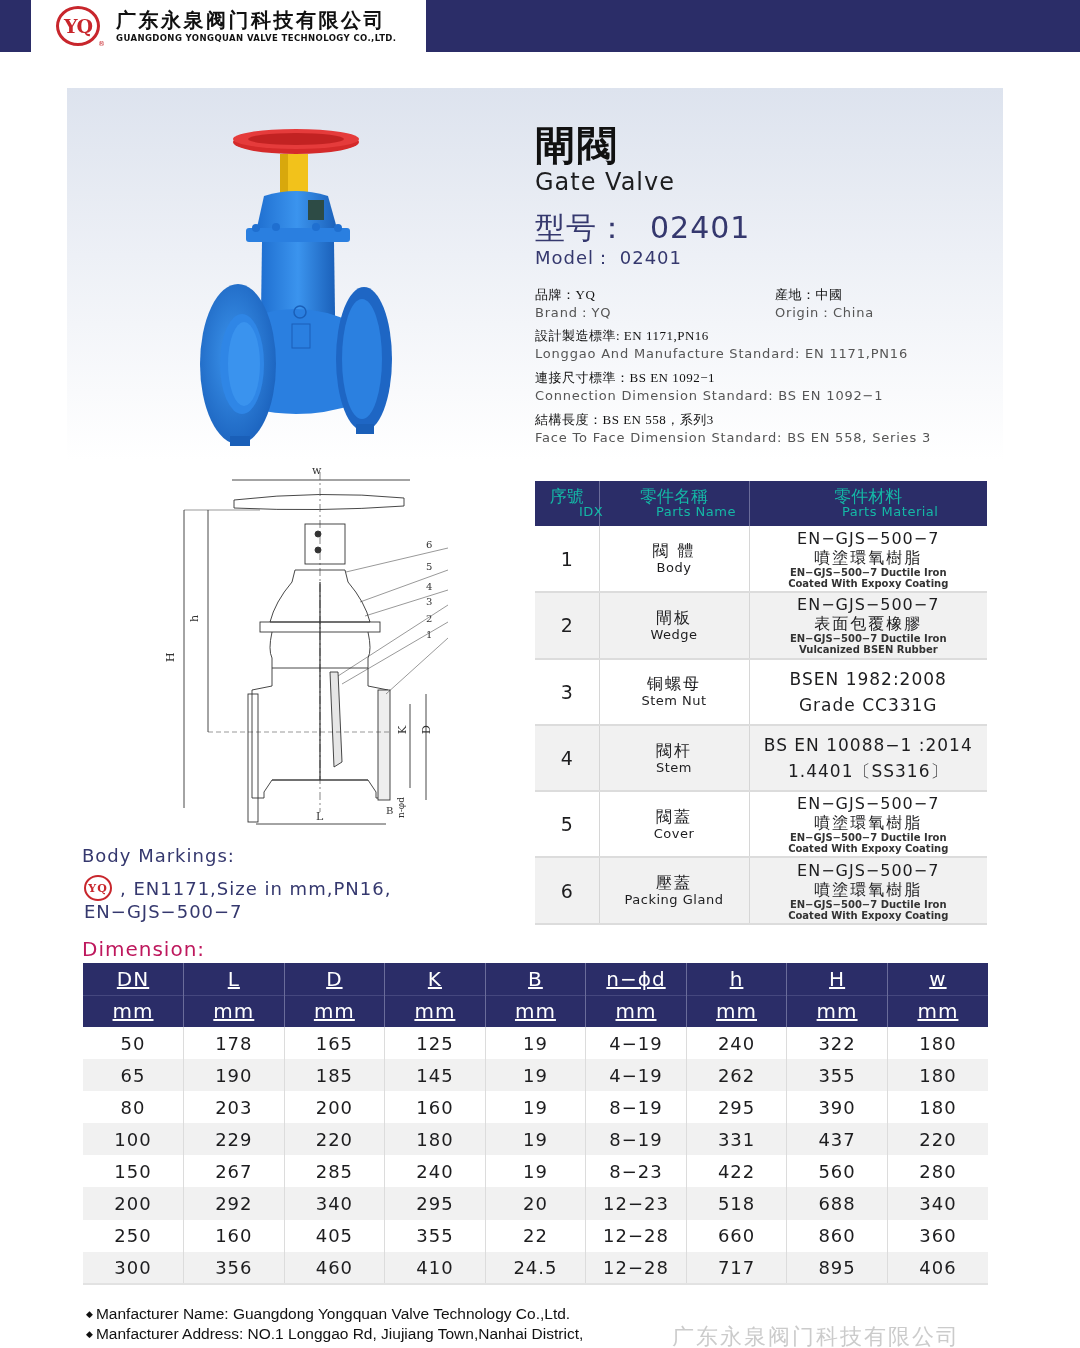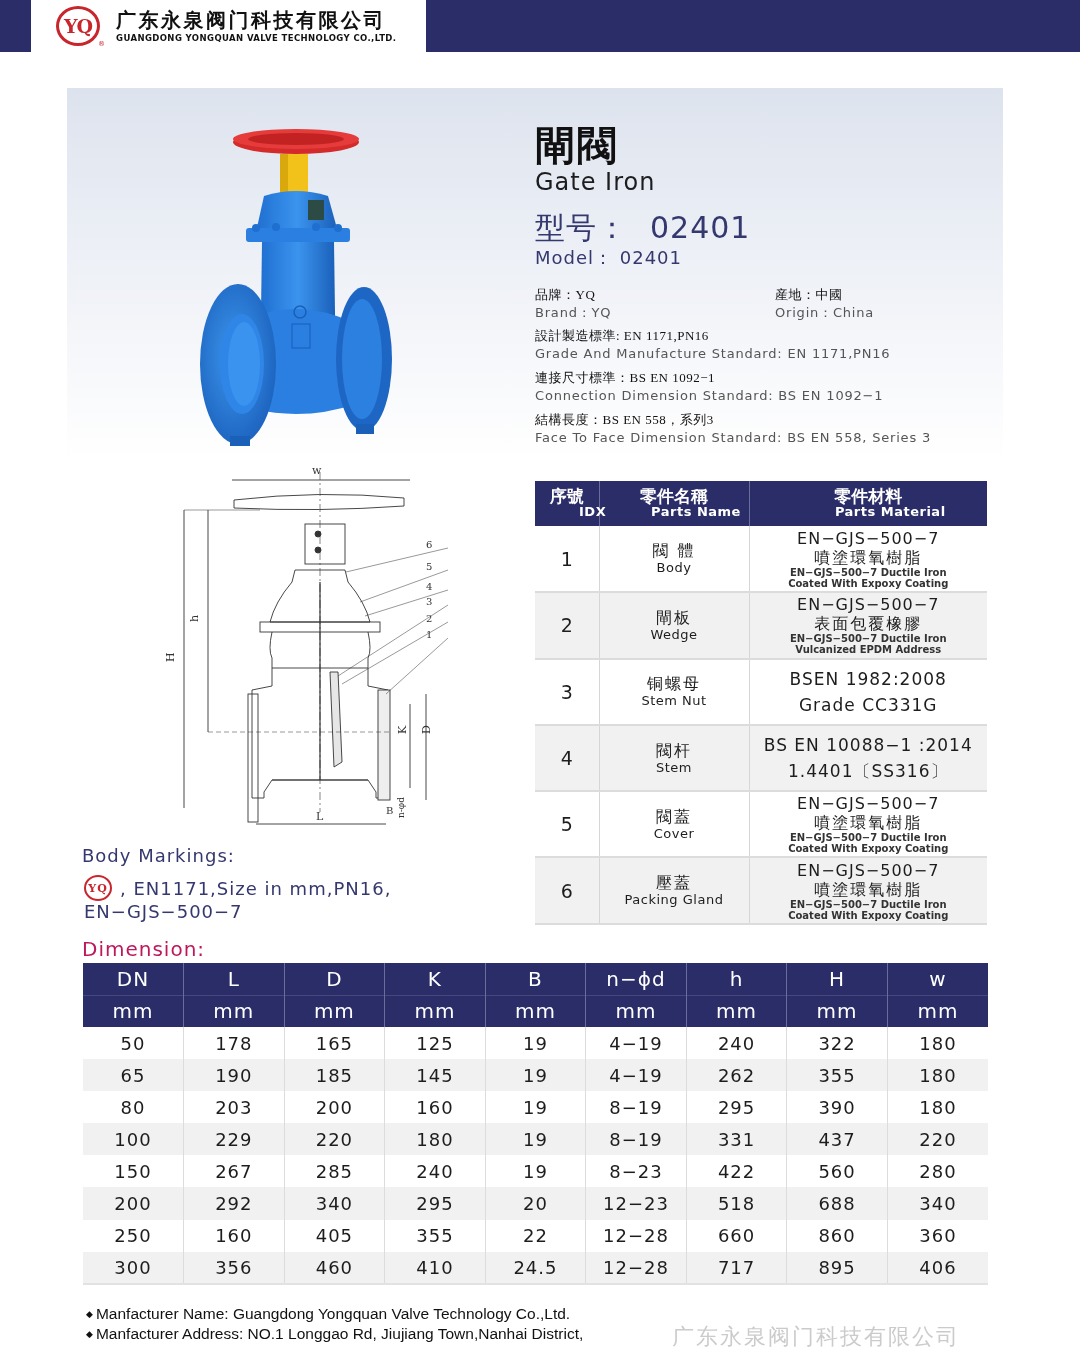--- a/index.html
+++ b/index.html
@@ -50,21 +50,21 @@
 
   
   .drawing { position: absolute; left: 160px; top: 462px; width: 290px; height: 366px; }
 
   
   .parts {
     position: absolute; left: 535px; top: 481px; width: 452px;
     border-collapse: collapse; table-layout: fixed;
   }
   .parts th {
-    background: #2b2d68; color: #ffffff; font-weight: bold; height: 45px;
+    background: #2b2d68; color: #14b8a6; font-weight: normal; height: 45px;
     border-right: 1px solid #6a6c9a; text-align: center; line-height: 16px;
   }
   .parts th:last-child { border-right: none; }
   .parts th .cn { font-size: 17px; display: block; }
   .parts th .en { font-size: 13px; display: block; letter-spacing: 0.5px; padding-left: 44px; }
   .parts td {
     height: 66.3px; border-right: 1px solid #d6d6d6; border-bottom: 2px solid #dcdcdc;
     text-align: center; vertical-align: middle; color: #1d1d1f;
   }
   .parts td:last-child { border-right: none; }
@@ -89,21 +89,21 @@
 
   .dim-title { position: absolute; left: 82px; top: 937px; font-size: 20px; color: #be185d; letter-spacing: 1px; }
 
   
   .dims {
     position: absolute; left: 83px; top: 963px; width: 905px;
     border-collapse: collapse; table-layout: fixed;
   }
   .dims th {
     background: #2b2d68; color: #fff; font-weight: normal; font-size: 20px;
-    height: 32px; border-right: 1px solid #6a6c9a; text-align: center; letter-spacing: 1px;
+    height: 32px; border-right: 1px solid #6a6c9a; text-align: center; letter-spacing: 1px; text-decoration: underline;
   }
   .dims th:last-child { border-right: none; }
   .dims tr.unit th { border-top: 1px solid #45477e; }
   .dims td {
     height: 32.1px; text-align: center; font-size: 18px; color: #1d1d1f;
     border-right: 1px solid #dcdcdc; letter-spacing: 1px;
   }
   .dims td:last-child { border-right: none; }
   .dims tbody tr:nth-child(even) td { background: #f1f1f1; }
   .dims tbody tr:last-child td { border-bottom: 2px solid #e2e2e2; }
@@ -169,37 +169,37 @@
   <ellipse cx="166" cy="235" rx="20" ry="60" fill="#2b80e0"></ellipse>
 
   <rect x="34" y="312" width="20" height="10" fill="#1a5fb8"></rect>
   <rect x="160" y="300" width="18" height="10" fill="#1a5fb8"></rect>
 
   <circle cx="104" cy="188" r="6" fill="none" stroke="#1a5fb8" stroke-width="1.5"></circle>
   <rect x="96" y="200" width="18" height="24" fill="none" stroke="#1a5fb8" stroke-width="1"></rect>
 </svg>
 
 <div class="title-cn">閘閥</div>
-<div class="title-en">Gate Iron</div>
+<div class="title-en">Gate Valve</div>
 <div class="model-cn">
   <span>型号：</span><span class="val">02401</span>
 </div>
 <div class="model-en">Model： 02401</div>
 
 <div class="spec" style="top:285px;">
   <div class="cn">品牌：YQ</div>
   <div class="en">Brand：YQ</div>
 </div>
 <div class="spec" style="top:285px; left:775px;">
   <div class="cn">産地：中國</div>
   <div class="en">Origin：China</div>
 </div>
 <div class="spec" style="top:326px;">
   <div class="cn">設計製造標準: EN 1171,PN16</div>
-  <div class="en">Grade And Manufacture Standard: EN 1171,PN16</div>
+  <div class="en">Longgao And Manufacture Standard: EN 1171,PN16</div>
 </div>
 <div class="spec" style="top:368px;">
   <div class="cn">連接尺寸標準：BS EN 1092−1</div>
   <div class="en">Connection Dimension Standard: BS EN 1092−1</div>
 </div>
 <div class="spec" style="top:410px;">
   <div class="cn">結構長度：BS EN 558，系列3</div>
   <div class="en">Face To Face Dimension Standard: BS EN 558, Series 3</div>
 </div>
 
@@ -298,21 +298,21 @@
     <tr>
       <td class="idx">2</td>
       <td>
           <span class="pcn">閘板</span>
           <span class="pen">Wedge</span>
         </td>
       <td>
           <span class="m1">EN−GJS−500−7</span>
           <span class="m2">表面包覆橡膠</span>
           <span class="m3">EN−GJS−500−7 Ductile Iron</span>
-          <span class="m3">Vulcanized EPDM Address</span>
+          <span class="m3">Vulcanized BSEN Rubber</span>
         </td>
     </tr>
     <tr>
       <td class="idx">3</td>
       <td>
           <span class="pcn">铜螺母</span>
           <span class="pen">Stem Nut</span>
         </td>
       <td>
           <span class="mbig">BSEN 1982:2008</span>

